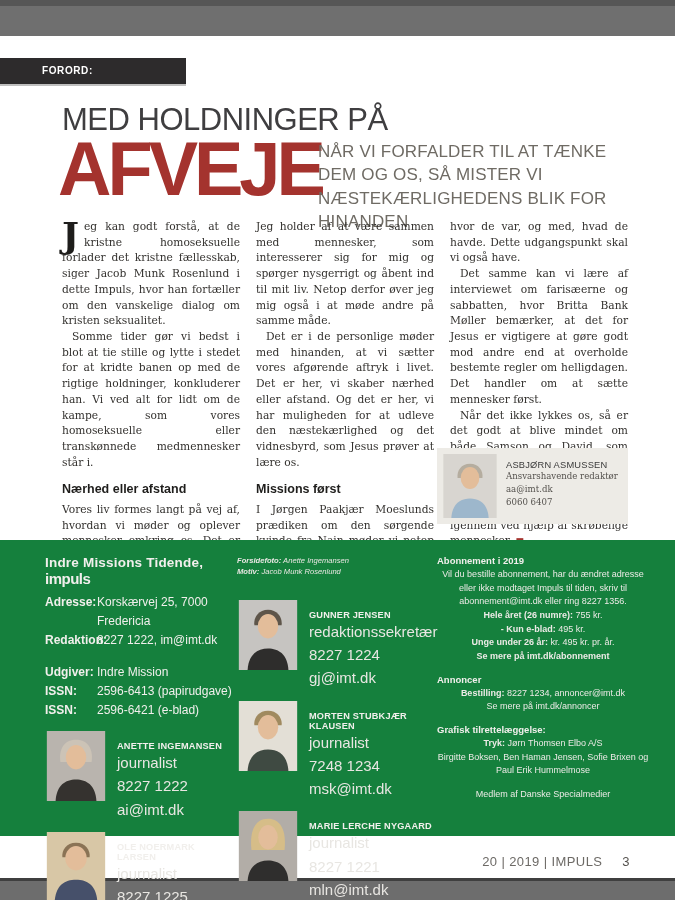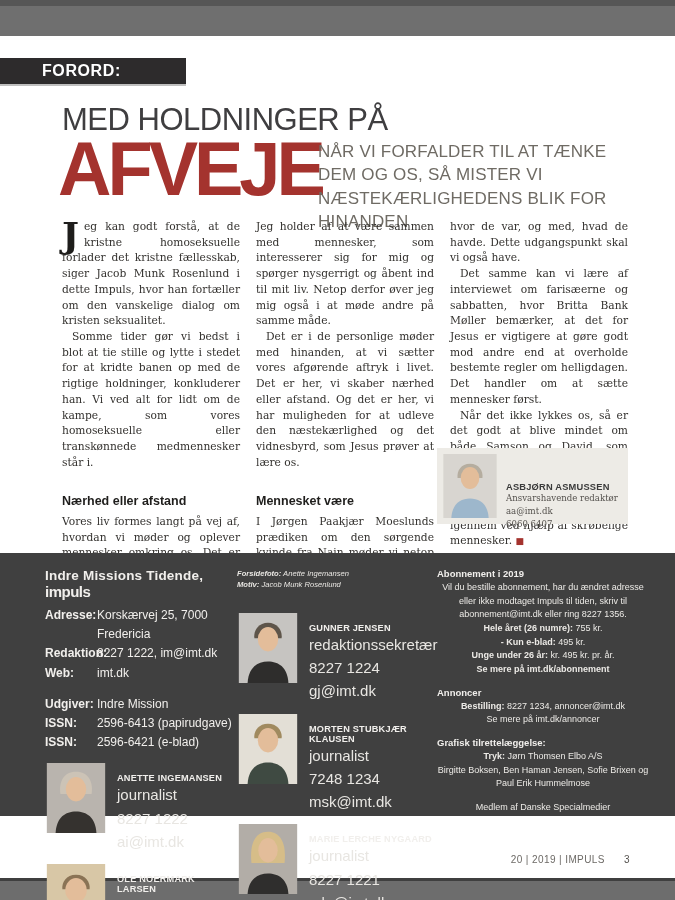--- a/index.html
+++ b/index.html
@@ -9,52 +9,52 @@
 
   .viewer-bar-top { position:absolute; left:0; top:0; width:675px; height:36px;
     background:linear-gradient(#565656 0 6px, #6f6f6f 6px 100%); }
   .viewer-bar-bottom { position:absolute; left:0; top:878px; width:675px; height:22px;
     background:#6d6d6d; border-top:3px solid #3f3f3f; }
 
   .sheet { position:absolute; left:0; top:36px; width:675px; height:842px; background:#ffffff; }
 
   
   .kicker { position:absolute; left:0; top:22px; width:186px; height:26px; background:#2d2b2c;
-    color:#fff; font-weight:bold; font-size:16px; line-height:26px; padding-left:42px;
+    color:#fff; font-weight:bold; font-size:10px; line-height:26px; padding-left:42px;
     letter-spacing:.6px; box-shadow:0 2px 0 rgba(0,0,0,.25); }
 
   
   .title-line1 { position:absolute; left:62px; top:66px; font-size:31px; font-weight:500;
     color:#3f3e40; letter-spacing:-.5px; }
   .headline { position:absolute; left:58px; top:96px; font-size:74px; font-weight:800;
     color:#a4332e; letter-spacing:-4px; line-height:1; transform:scaleY(1.02); }
   .standfirst { position:absolute; left:318px; top:104px; width:312px; font-size:17px;
     line-height:1.38; color:#6f6b64; letter-spacing:.2px; }
 
   
   .columns { position:absolute; left:62px; top:183px; width:566px; display:flex; gap:16px; }
   .col { flex:1; font-family:"DejaVu Serif", serif; font-size:10.7px; line-height:1.47;
     color:#33312e; text-align:justify; }
   .col p.indent { text-indent:10px; }
   .dropcap { float:left; font-size:36px; line-height:.78; font-weight:bold; padding:2px 5px 0 0;
     color:#1e1d1b; }
   .subhead { font-family:"Liberation Sans", sans-serif; font-weight:bold; font-size:12.5px;
-    color:#1f1e1c; margin:21px 0 4px 0; text-align:left; }
+    color:#1f1e1c; margin:9px 0 4px 0; text-align:left; }
   .endmark { color:#a4332e; font-size:9px; }
 
   
   .editor-box { position:absolute; left:437px; top:412px; width:191px; height:76px;
     background:#edebe6; display:flex; padding:6px; }
   .editor-box .avatar { width:54px; height:64px; flex:0 0 54px; }
   .editor-info { padding-left:9px; padding-top:6px; }
-  .editor-info .nm { font-size:9.3px; font-weight:bold; color:#3a3a3a; letter-spacing:.2px;margin-top:22px; }
+  .editor-info .nm { font-size:9.3px; font-weight:normal; color:#3a3a3a; letter-spacing:.2px; }
   .editor-info .ln { font-family:"DejaVu Serif", serif; font-size:8.6px; color:#55524e; line-height:1.5; }
 
   
-  .colophon { position:absolute; left:0; top:517px; width:675px; height:263px; background:#404040;
+  .colophon { position:absolute; left:0; top:504px; width:675px; height:296px; background:#15803d;
     color:#f1efec; }
   .colo-col { position:absolute; top:15px; }
   .colo-left { left:45px; width:190px; }
   .colo-mid  { left:237px; width:195px; }
   .colo-right{ left:437px; width:212px; }
 
   .masthead { font-size:13.5px; font-weight:600; letter-spacing:.2px; margin-bottom:6px; }
   .masthead .logo { font-weight:800; font-size:15px; letter-spacing:-.5px; }
   .inforow { font-size:12px; line-height:1.6; display:flex; }
   .inforow .lb { font-weight:bold; width:52px; flex:0 0 52px; }
@@ -68,21 +68,21 @@
   .card .info { padding-left:10px; padding-top:10px; }
   .card .nm { font-size:9.2px; font-weight:bold; letter-spacing:.2px; }
   .card .ln { font-size:15px; line-height:1.55; color:#e8e6e2; }
 
   .r-head { font-size:9.5px; font-weight:bold; margin-bottom:2px; }
   .r-text { font-size:9px; line-height:1.52; color:#eceae6;text-align:center; }
   .r-text .b { font-weight:bold; }
   .r-gap { height:10px; }
 
   
-  .page-footer { position:absolute; right:45px; top:818px; font-size:10px; color:#6d6a66;
+  .page-footer { position:absolute; right:45px; top:818px; font-size:13px; color:#6d6a66;
     letter-spacing:.4px; }
   .page-footer .pn { margin-left:16px; color:#55524e; }
 
   
   .avatar { display:block; }
   .ph-bg { fill:#c9c7c4; } .ph-face { fill:#e3bd9a; } .ph-hair { fill:#6b5f52; } .ph-body { fill:#3a3a3a; }
   .av-asbjorn .ph-bg { fill:#d8d5d0; } .av-asbjorn .ph-hair { fill:#b5ad9f; } .av-asbjorn .ph-body { fill:#9db7cc; }
   .av-anette  .ph-bg { fill:#b9b4ae; } .av-anette  .ph-hair { fill:#ccc3b6; } .av-anette  .ph-body { fill:#35322f; }
   .av-ole     .ph-bg { fill:#d8c7a6; } .av-ole     .ph-hair { fill:#8a7355; } .av-ole     .ph-body { fill:#46506a; }
   .av-gunner  .ph-bg { fill:#c6c4c1; } .av-gunner  .ph-hair { fill:#5e554a; } .av-gunner  .ph-body { fill:#2e2d2c; }
@@ -107,21 +107,21 @@
     <div class="columns">
       <div class="col">
         <p><span class="dropcap">J</span><span>eg kan godt forstå, at de kristne homoseksuelle forlader det kristne fællesskab, siger Jacob Munk Rosenlund i dette Impuls, hvor han fortæller om den vanskelige dialog om kristen seksualitet.</span></p>
         <p class="indent">Somme tider gør vi bedst i blot at tie stille og lytte i stedet for at kridte banen op med de rigtige holdninger, konkluderer han. Vi ved alt for lidt om de kampe, som vores homoseksuelle eller transkønnede medmennesker står i.</p>
         <h3 class="subhead">Nærhed eller afstand</h3>
         <p>Vores liv formes langt på vej af, hvordan vi møder og oplever mennesker omkring os. Det er afgørende helt fra den tidligste barndom, og det fortsætter livet igennem. Møder vi åbenhed, tillid og omsorg, så er chancen for et liv med gode og sunde relationer størst.</p>
       </div>
       <div class="col">
         <p>Jeg holder af at være sammen med mennesker, som interesserer sig for mig og spørger nysgerrigt og åbent ind til mit liv. Netop derfor øver jeg mig også i at møde andre på samme måde.</p>
         <p class="indent">Det er i de personlige møder med hinanden, at vi sætter vores afgørende aftryk i livet. Det er her, vi skaber nærhed eller afstand. Og det er her, vi har muligheden for at udleve den næstekærlighed og det vidnesbyrd, som Jesus prøver at lære os.</p>
-        <h3 class="subhead">Mennesket være</h3>
+        <h3 class="subhead">Missions først</h3>
         <p>I Jørgen Paakjær Moeslunds prædiken om den sørgende kvinde fra Nain møder vi netop den næstekærlighed, som hverken spørger efter tro eller gerninger, men blot møder et sørgende menneske med forståelse og omsorg. Jesus mødte mennesker,</p>
       </div>
       <div class="col">
         <p>hvor de var, og med, hvad de havde. Dette udgangspunkt skal vi også have.</p>
         <p class="indent">Det samme kan vi lære af interviewet om farisæerne og sabbatten, hvor Britta Bank Møller bemærker, at det for Jesus er vigtigere at gøre godt mod andre end at overholde bestemte regler om helligdagen. Det handler om at sætte mennesker først.</p>
         <p class="indent"><span>Når det ikke lykkes os, så er det godt at blive mindet om både Samson og David, som hver for sig var svage og mislykkede mænd, men som Gud brugte til noget stort. Gud har magt til at føre sin plan igennem ved hjælp af skrøbelige mennesker.</span> <span class="endmark">■</span></p>
       </div>
     </div>
 
     <div class="editor-box">
@@ -144,24 +144,20 @@
       <div class="colo-col colo-left">
         <div class="masthead"><span>Indre Missions Tidende,</span> <span class="logo">impuls</span></div>
         <div class="inforow">
             <span class="lb">Adresse:</span>
             <span>Korskærvej 25, 7000 Fredericia</span>
           </div>
         <div class="inforow">
             <span class="lb">Redaktion:</span>
             <span>8227 1222, im@imt.dk</span>
           </div>
-        <div class="inforow">
-            <span class="lb">Web:</span>
-            <span>imt.dk</span>
-          </div>
         <div class="grp-gap"></div>
         <div class="inforow">
             <span class="lb">Udgiver:</span>
             <span>Indre Mission</span>
           </div>
         <div class="inforow">
             <span class="lb">ISSN:</span>
             <span>2596-6413 (papirudgave)</span>
           </div>
         <div class="inforow">

